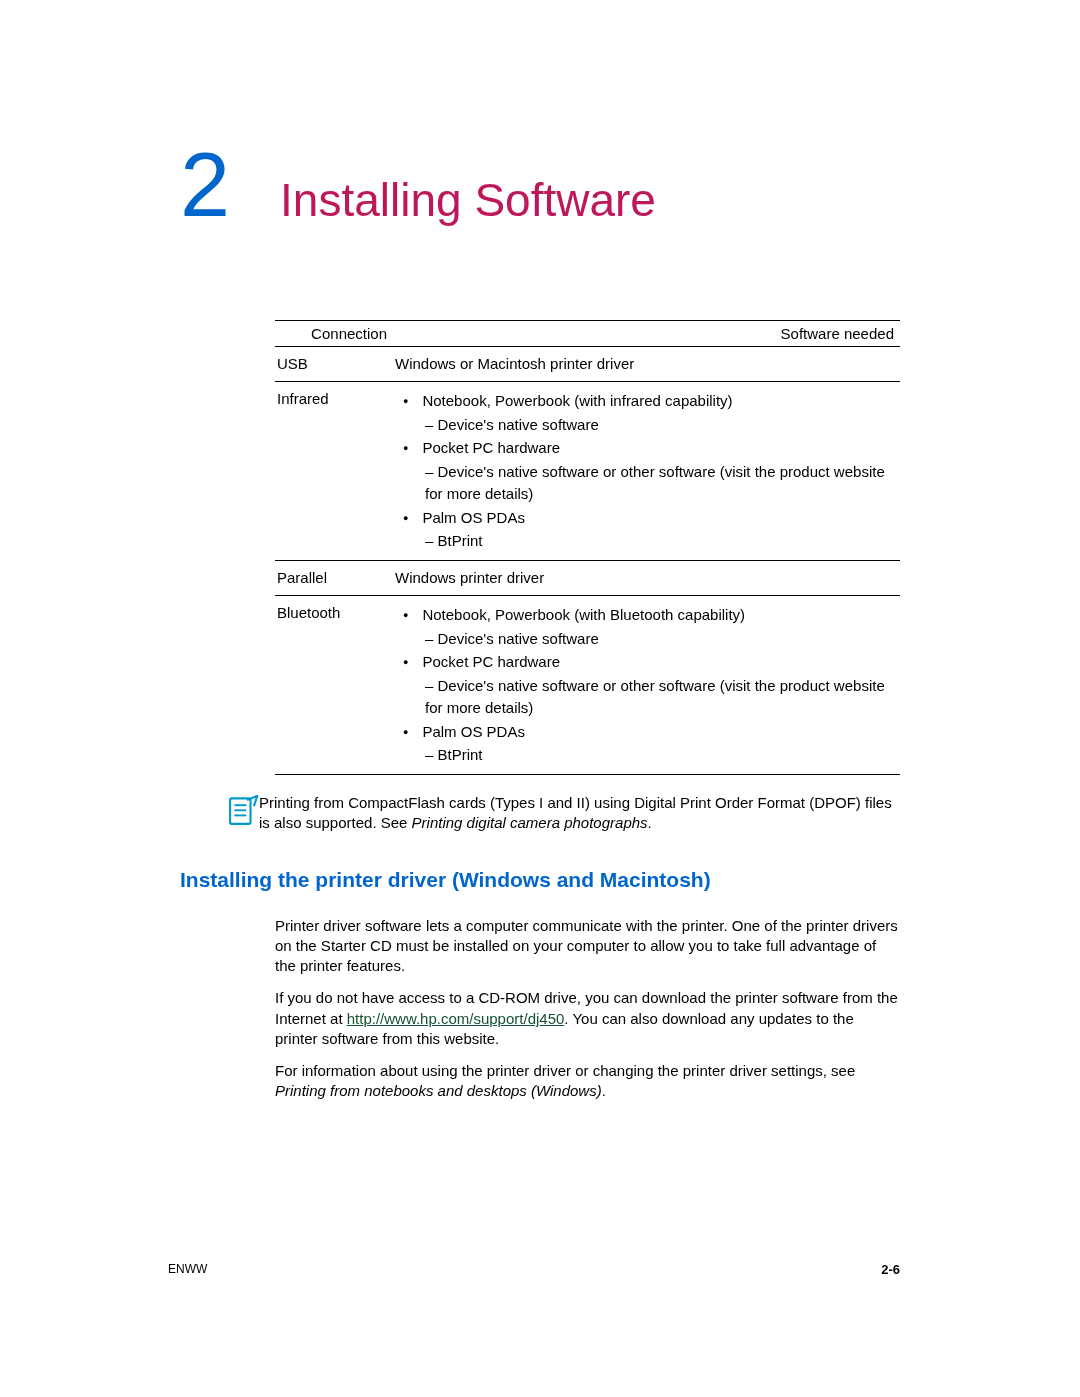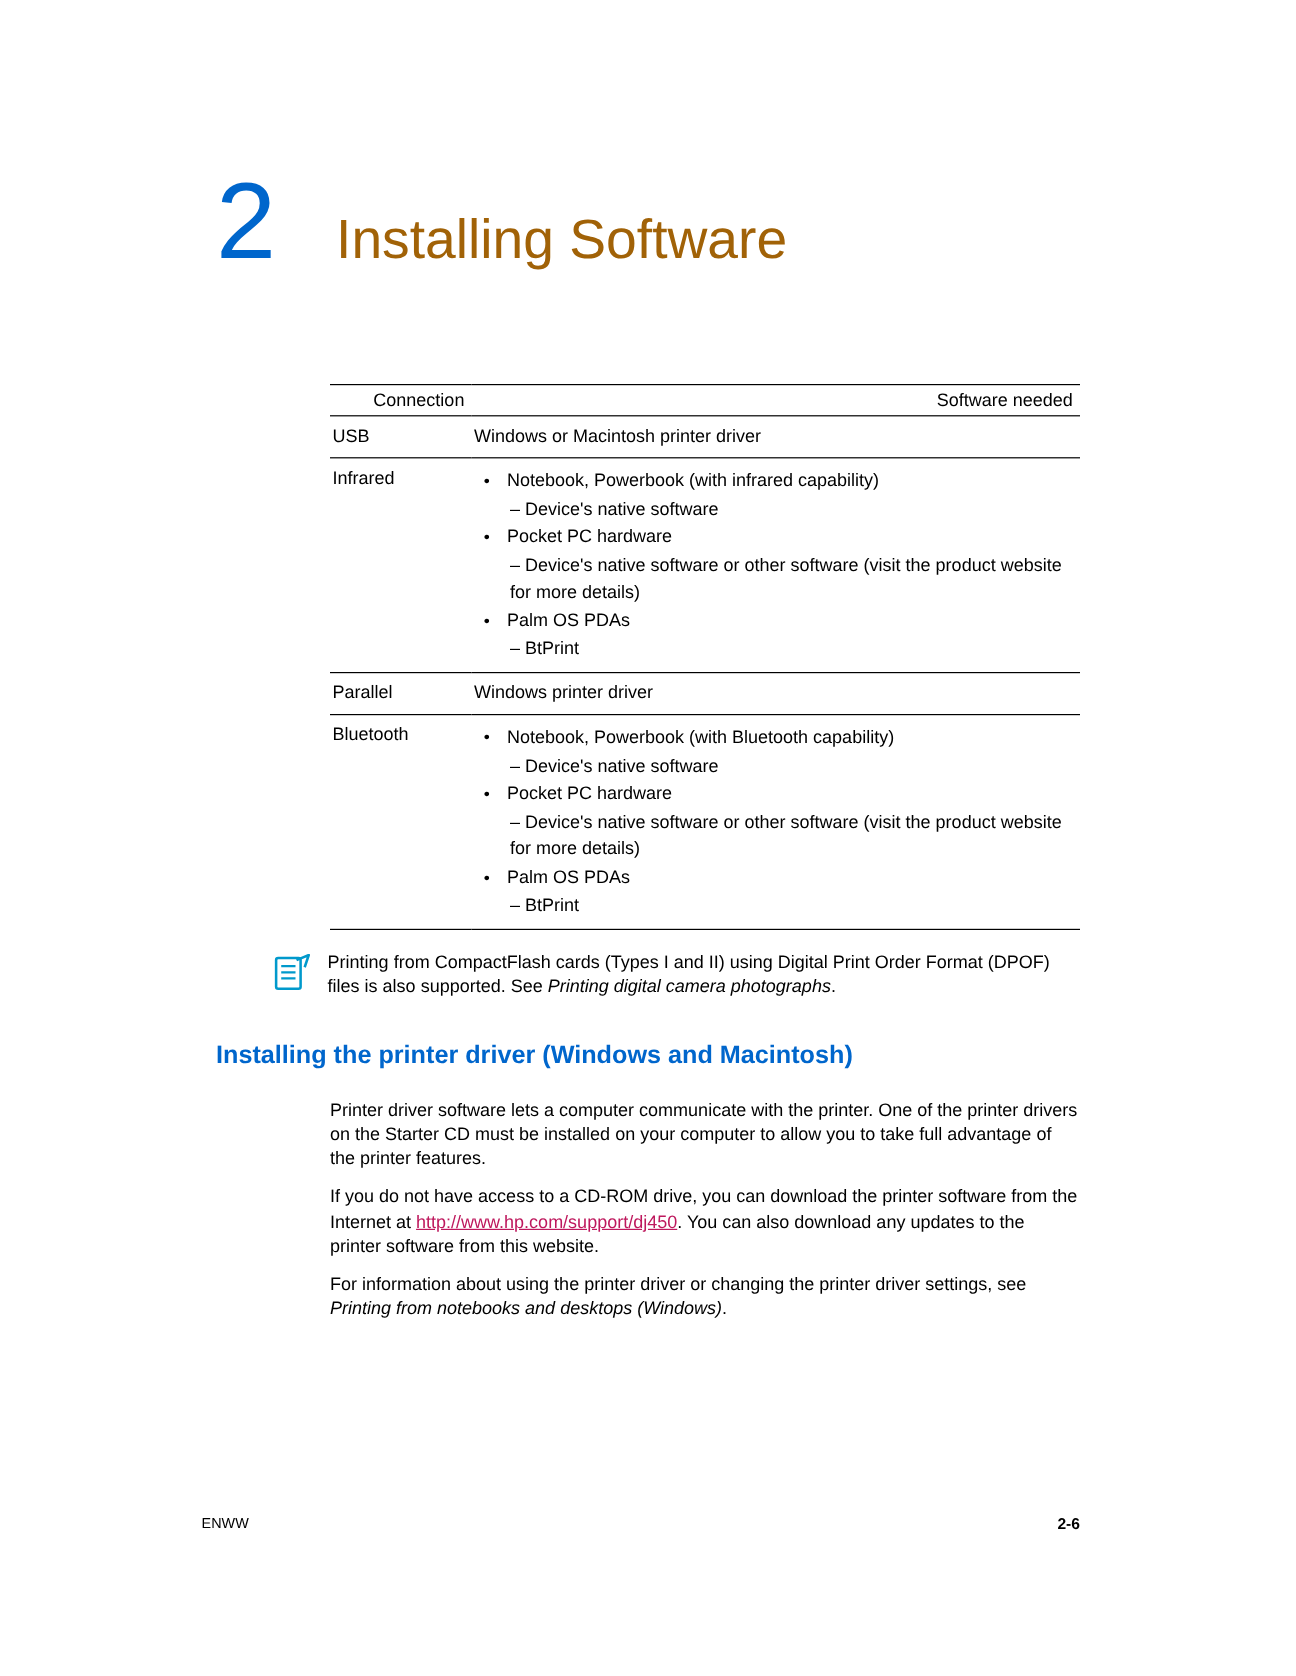--- a/index.html
+++ b/index.html
@@ -24,21 +24,21 @@
   }
   .chapter-num {
     font-size: 90px;
     font-weight: 400;
     color: #0066cc;
     line-height: 1;
   }
   .chapter-title {
     font-size: 46px;
     font-weight: 400;
-    color: #a16207;
+    color: #be185d;
   }
   .content {
     margin-left: 95px;
   }
   .intro {
     font-size: 15px;
     line-height: 1.35;
     margin-bottom: 18px;
   }
   table.conn {
@@ -82,21 +82,21 @@
   ul.sw > li {
     margin: 2px 0;
   }
   .sub {
     margin-left: 30px;
     margin-top: 2px;
     margin-bottom: 2px;
   }
   .note-row {
     display: flex;
-    gap: 14px;
+    gap: 0;
     margin-top: 18px;
     margin-bottom: 34px;
     margin-left: -50px;
   }
   .note-icon {
     width: 34px;
     height: 34px;
     flex: 0 0 34px;
     color: #0099cc;
     margin-top: 2px;
@@ -113,21 +113,21 @@
     font-size: 21px;
     font-weight: bold;
     margin: 0 0 24px -95px;
   }
   .para {
     font-size: 15px;
     line-height: 1.35;
     margin-bottom: 12px;
   }
   a.link {
-    color: #be185d;
+    color: #14532d;
     text-decoration: underline;
   }
   .ital {
     font-style: italic;
   }
   .footer {
     position: absolute;
     bottom: 120px;
     left: 168px;
     right: 180px;

